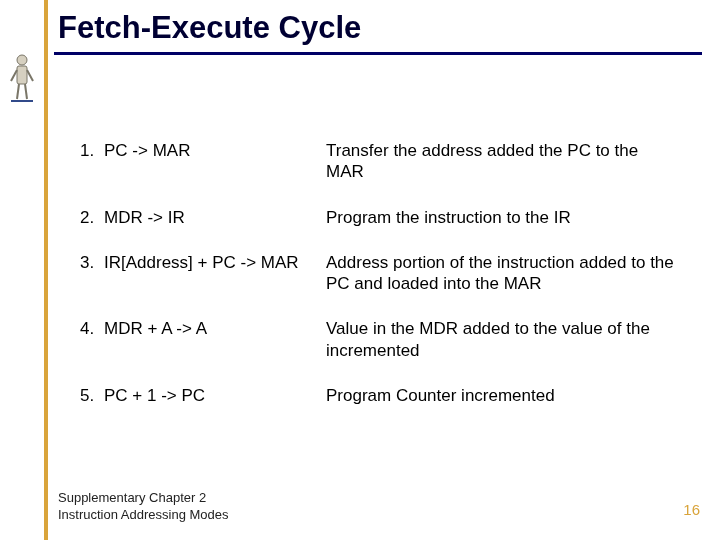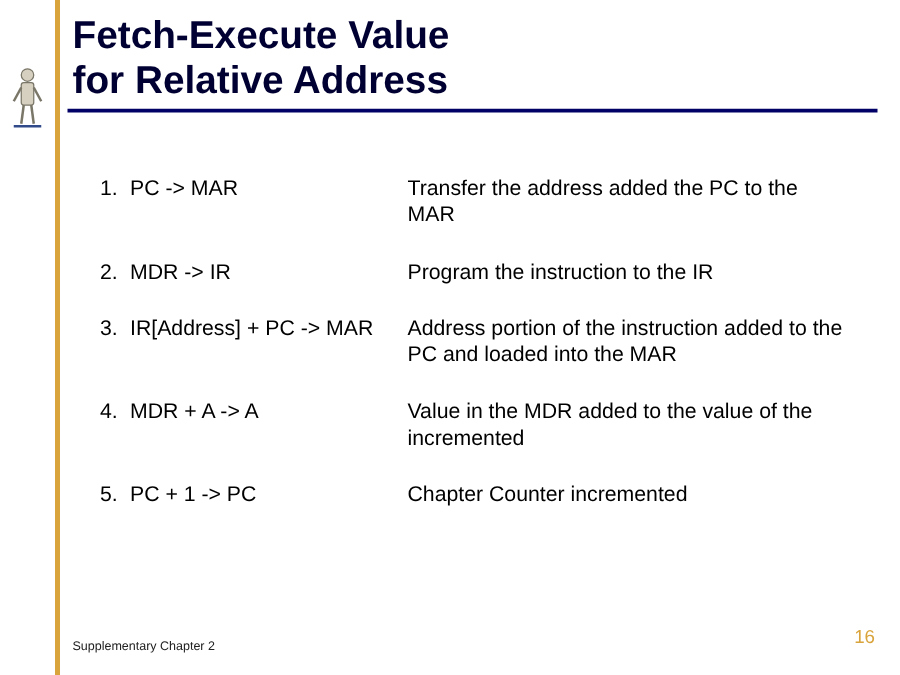--- a/index.html
+++ b/index.html
@@ -75,21 +75,21 @@
     width: 222px;
     padding-right: 18px;
   }
   table.steps td.desccol {
     width: auto;
   }
   .footer-left {
     position: absolute;
     left: 58px;
     bottom: 16px;
-    font-size: 10px;
+    font-size: 13px;
     color: #222;
     line-height: 1.3;
   }
   .footer-right {
     position: absolute;
     right: 20px;
     bottom: 22px;
     font-size: 15px;
     color: #d9a43b;
   }
@@ -106,22 +106,21 @@
     <line x1="8" y1="17" x2="2" y2="28" stroke="#7a7668" stroke-width="2"></line>
     <line x1="18" y1="17" x2="24" y2="28" stroke="#7a7668" stroke-width="2"></line>
     <line x1="10" y1="31" x2="8" y2="46" stroke="#7a7668" stroke-width="2"></line>
     <line x1="16" y1="31" x2="18" y2="46" stroke="#7a7668" stroke-width="2"></line>
     <line x1="2" y1="48" x2="24" y2="48" stroke="#314a8a" stroke-width="2"></line>
   </svg>
 </div>
 
 <div class="title-block">
   <div class="title-text">
-    <span>Fetch-Execute Value</span><br>
-    <span>for Relative Address</span>
+    <span>Fetch-Execute Cycle</span><br>
   </div>
   <div class="title-underline"></div>
 </div>
 
 <div class="content">
   <table class="steps">
     <tbody>
         <tr>
       <td class="numcol">1.</td>
       <td class="opcol">PC -&gt; MAR</td>
@@ -138,23 +137,24 @@
       <td class="desccol">Address portion of the instruction added to the PC and loaded into the MAR</td>
     </tr>
     <tr>
       <td class="numcol">4.</td>
       <td class="opcol">MDR + A -&gt; A</td>
       <td class="desccol">Value in the MDR added to the value of the incremented</td>
     </tr>
     <tr>
       <td class="numcol">5.</td>
       <td class="opcol">PC + 1 -&gt; PC</td>
-      <td class="desccol">Chapter Counter incremented</td>
+      <td class="desccol">Program Counter incremented</td>
     </tr>
   </tbody>
     </table>
 </div>
 
 <div class="footer-left">
   <span>Supplementary Chapter 2</span><br>
+  <span>Instruction Addressing Modes</span>
 </div>
 
 <div class="footer-right">16</div>
 
 </body></html>

